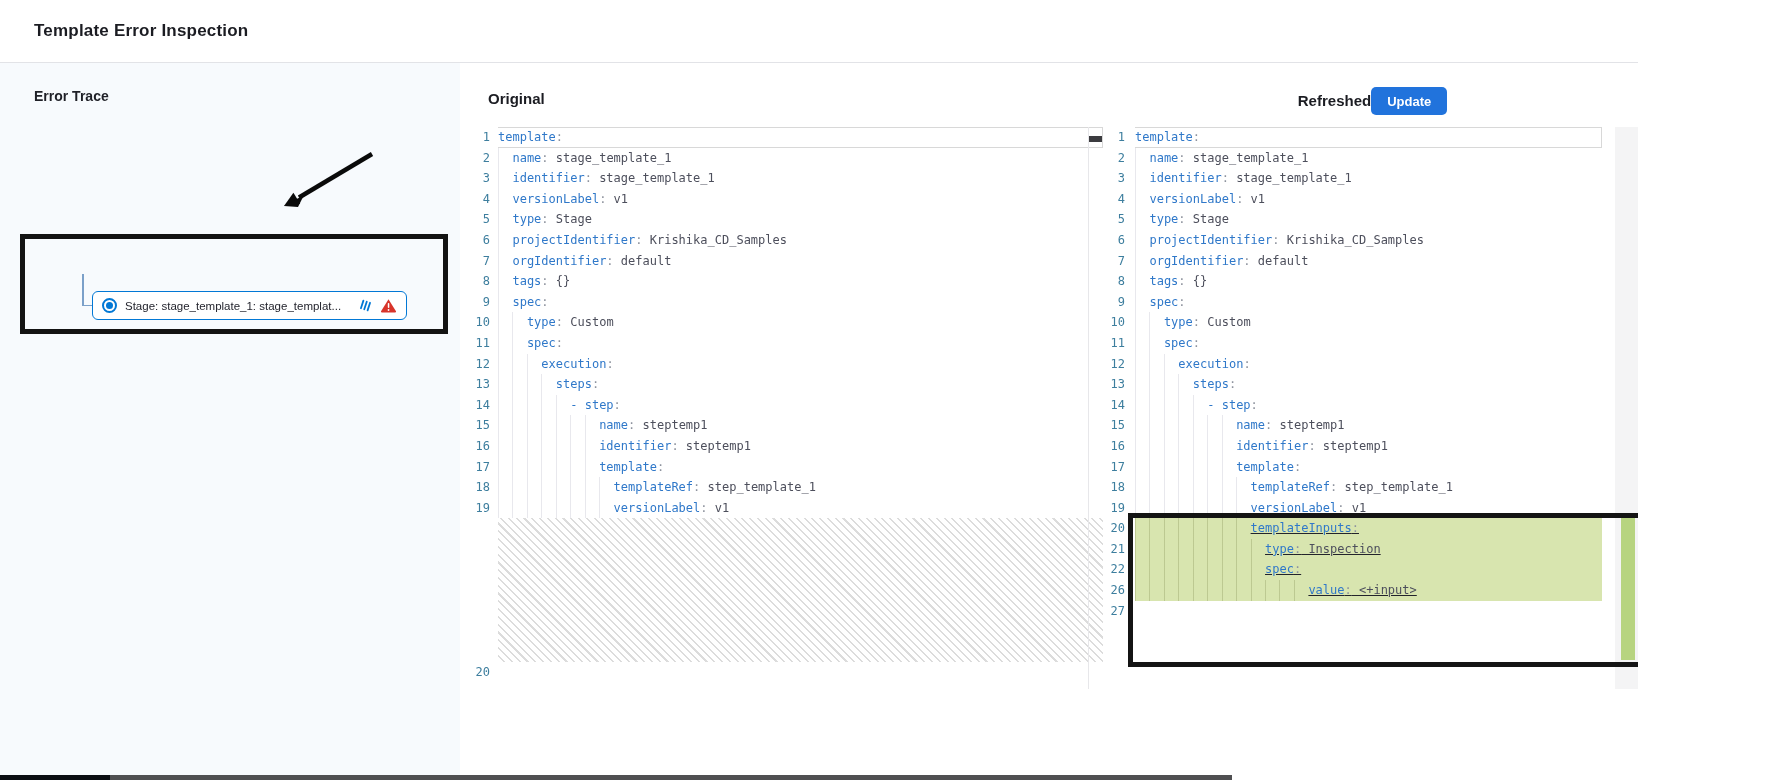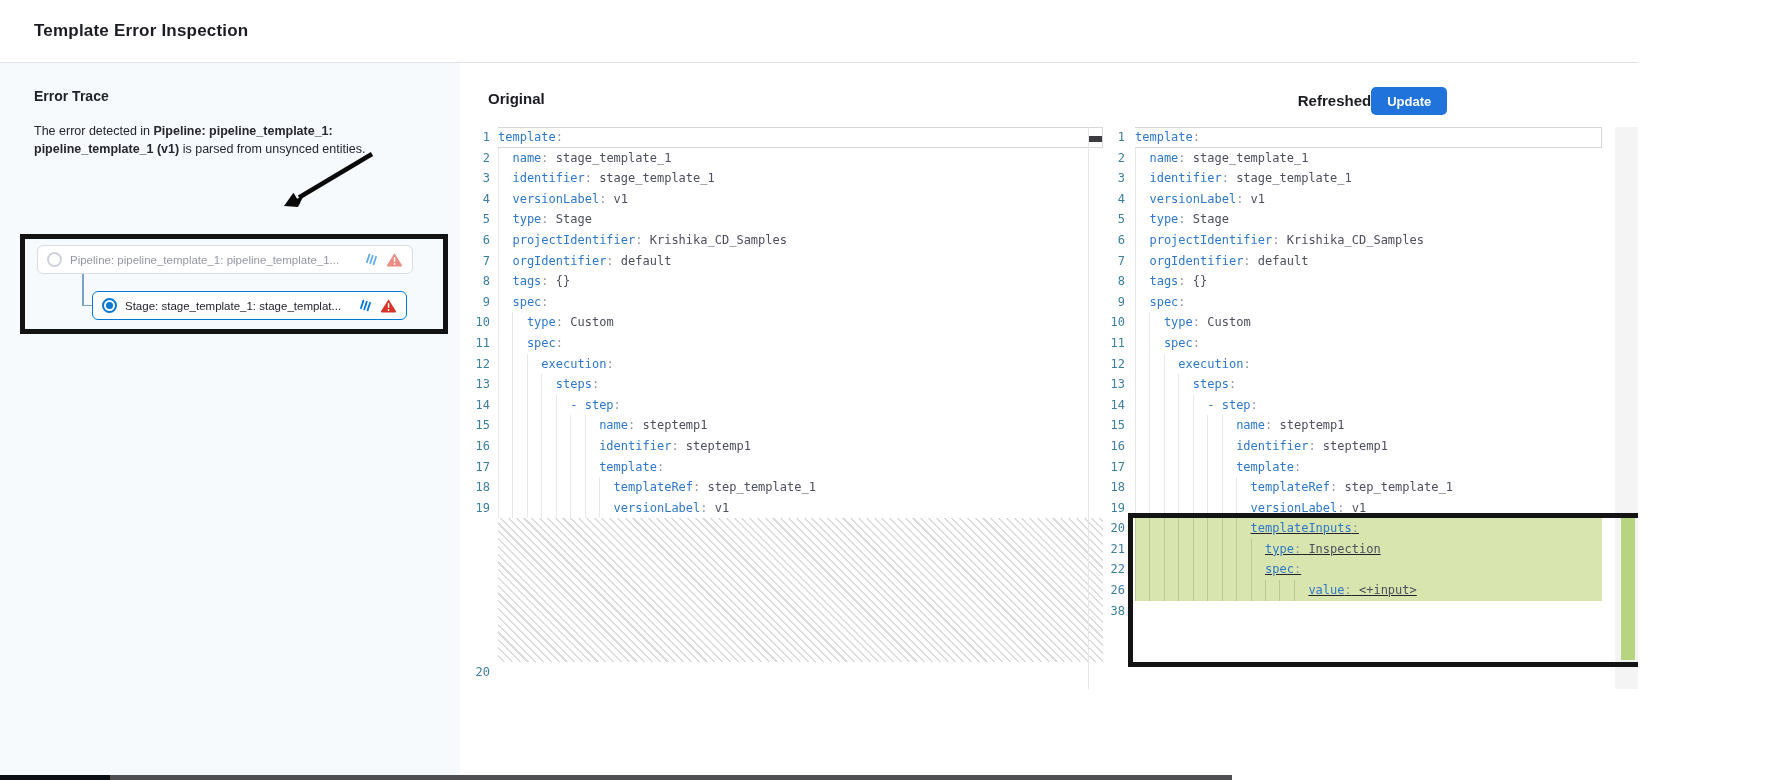--- a/index.html
+++ b/index.html
@@ -106,52 +106,31 @@
 
   <div class="top-header">
     <div class="page-title">Template Error Inspection</div>
   </div>
 
   <div class="body">
 
     <aside class="left-panel">
       <div class="et-heading">Error Trace</div>
 
-      <p class="et-desc"><span>The error detected in </span><b>Pipeline: pipeline_template_1: pipeline_template_1 (v1)</b><span> is parsed from unsynced entities.</span></p>
 
 
       <svg class="arrow-svg" width="118" height="68" viewBox="0 0 118 68">
         <line x1="104" y1="5" x2="31" y2="48.5" stroke="#0a0a0a" stroke-width="4.5"></line>
         <polygon points="16,57 25.4,43.7 32.2,54.8" fill="#0a0a0a"></polygon>
         <polygon points="16,57 36,46 30,58" fill="#0a0a0a"></polygon>
       </svg>
 
       <div class="tree-annotation-box">
         <div class="tree-inner">
 
-          <div class="tree-row pipeline">
-            <span class="radio off"></span>
-            <span class="tree-label">Pipeline: pipeline_template_1: pipeline_template_1...</span>
-            <span class="lib-icon">
-              <svg width="13" height="13" viewBox="0 0 13 13">
-                <g transform="rotate(18 6.5 6.5)" stroke="#0278d5" stroke-width="1.8" stroke-linecap="round">
-                  <line x1="3" y1="2.5" x2="3" y2="10.5"></line>
-                  <line x1="6.5" y1="2.5" x2="6.5" y2="10.5"></line>
-                  <line x1="10" y1="2.5" x2="10" y2="10.5"></line>
-                </g>
-              </svg>
-            </span>
-            <span class="warn-icon">
-              <svg width="17" height="15" viewBox="0 0 17 15">
-                <path d="M8.5 1.2 L16 13.3 a0.9 0.9 0 0 1 -0.8 1.2 H1.8 a0.9 0.9 0 0 1 -0.8 -1.2 Z" fill="var(--warn-muted)"></path>
-                <rect x="7.8" y="5" width="1.5" height="5" rx="0.7" fill="#fff"></rect>
-                <circle cx="8.55" cy="12" r="0.9" fill="#fff"></circle>
-              </svg>
-            </span>
-          </div>
 
           <div class="connector-v"></div>
           <div class="connector-h"></div>
 
           <div class="tree-row stage">
             <span class="radio on"></span>
             <span class="tree-label">Stage: stage_template_1: stage_templat...</span>
             <span class="lib-icon">
               <svg width="13" height="13" viewBox="0 0 13 13">
                 <g transform="rotate(18 6.5 6.5)" stroke="#0278d5" stroke-width="1.8" stroke-linecap="round">
@@ -225,21 +204,21 @@
           <div class="code-line"><span class="ln">14</span><span class="line-body"><span class="indent" style="width: 10ch;"></span><span class="tok-dash">- </span><span class="tok-key">step</span><span class="tok-colon">:</span></span></div>
           <div class="code-line"><span class="ln">15</span><span class="line-body"><span class="indent" style="width: 14ch;"></span><span class="tok-key">name</span><span class="tok-colon">:</span><span class="tok-val"> steptemp1</span></span></div>
           <div class="code-line"><span class="ln">16</span><span class="line-body"><span class="indent" style="width: 14ch;"></span><span class="tok-key">identifier</span><span class="tok-colon">:</span><span class="tok-val"> steptemp1</span></span></div>
           <div class="code-line"><span class="ln">17</span><span class="line-body"><span class="indent" style="width: 14ch;"></span><span class="tok-key">template</span><span class="tok-colon">:</span></span></div>
           <div class="code-line"><span class="ln">18</span><span class="line-body"><span class="indent" style="width: 16ch;"></span><span class="tok-key">templateRef</span><span class="tok-colon">:</span><span class="tok-val"> step_template_1</span></span></div>
           <div class="code-line"><span class="ln">19</span><span class="line-body"><span class="indent" style="width: 16ch;"></span><span class="tok-key">versionLabel</span><span class="tok-colon">:</span><span class="tok-val"> v1</span></span></div>
           <div class="code-line added"><span class="ln">20</span><span class="line-body"><span class="indent" style="width: 16ch;"></span><span class="tok-key">templateInputs</span><span class="tok-colon">:</span></span></div>
           <div class="code-line added"><span class="ln">21</span><span class="line-body"><span class="indent" style="width: 18ch;"></span><span class="tok-key">type</span><span class="tok-colon">:</span><span class="tok-val"> Inspection</span></span></div>
           <div class="code-line added"><span class="ln">22</span><span class="line-body"><span class="indent" style="width: 18ch;"></span><span class="tok-key">spec</span><span class="tok-colon">:</span></span></div>
           <div class="code-line added"><span class="ln">26</span><span class="line-body"><span class="indent" style="width: 24ch;"></span><span class="tok-key">value</span><span class="tok-colon">:</span><span class="tok-val"> &lt;+input&gt;</span></span></div>
-          <div class="code-line"><span class="ln">38</span><span class="line-body"></span></div>
+          <div class="code-line"><span class="ln">27</span><span class="line-body"></span></div>
         </div>
       <div class="refreshed-right-line"></div>
       <div class="overview-ruler">
         <div class="added-marker"></div>
       </div>
       <div class="diff-annotation-box"></div>
     </section>
 
   </div>
 

